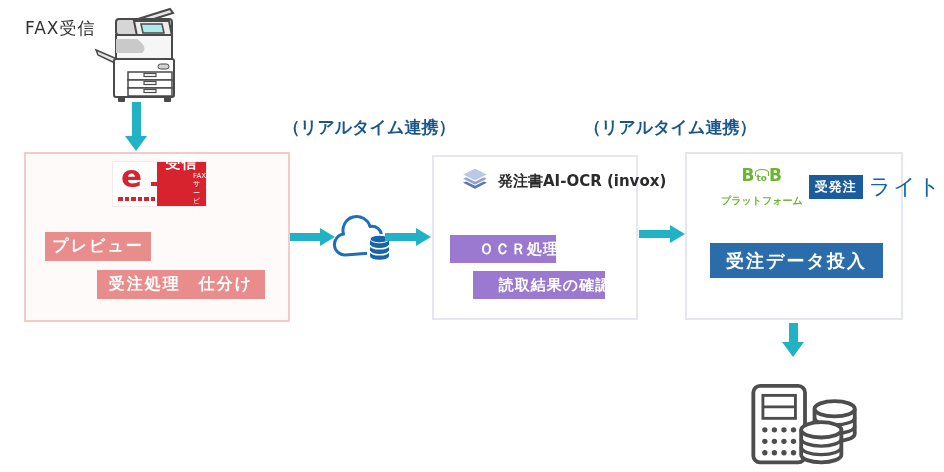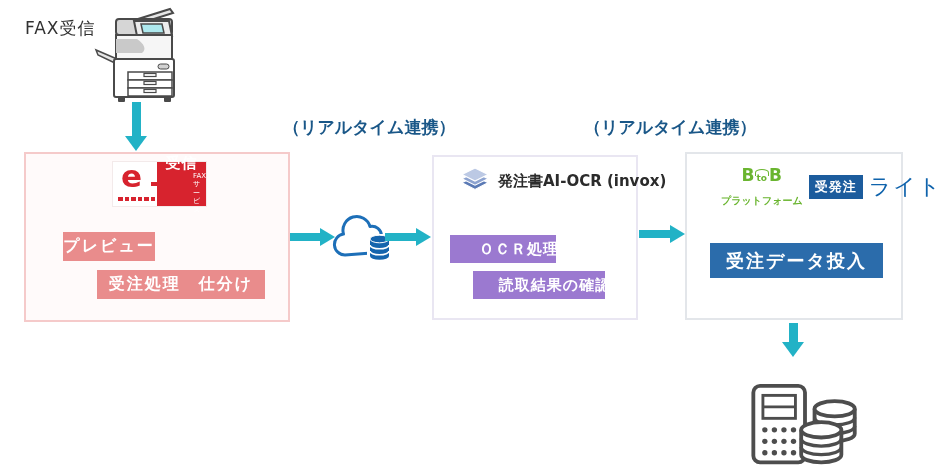--- a/index.html
+++ b/index.html
@@ -20,21 +20,21 @@
   .panel{ position:absolute; background:#fff; border:2px solid #eee; }
   .panel-efax{ left:24px; top:152px; width:266px; height:170px; border-color:#f5caca; background:#fffafa; }
   .panel-ocr { left:432px; top:155px; width:206px; height:165px; border-color:#e9e6f2; }
   .panel-btob{ left:685px; top:152px; width:218px; height:168px; border-color:#e3e6ea; }
 
   .btn{ position:absolute; display:flex; align-items:center; justify-content:center;
         color:#fff; font-weight:bold; white-space:nowrap; }
   .btn.salmon{ background:var(--salmon); font-size:16px; letter-spacing:2px; }
   .btn.purple{ background:var(--purple); font-size:15px; letter-spacing:1px;padding-left:32px; }
   .btn.blue  { background:var(--blue-btn); font-size:18px; letter-spacing:2px; }
-  #btn-preview{ left:45px;  top:232px; width:92px; height:29px;margin-left:18px; }
+  #btn-preview{ left:45px;  top:232px; width:106px; height:29px; }
   #btn-sort   { left:97px;  top:270px; width:168px; height:29px; }
   #btn-ocr    { left:450px; top:235px; width:106px; height:28px; }
   #btn-check  { left:473px; top:271px; width:132px; height:28px; }
   #btn-inject { left:710px; top:243px; width:173px; height:35px; }
 
   .fax-label{ position:absolute; left:25px; top:17px; font-size:17px; font-weight:normal;
               color:#323232; letter-spacing:1px; }
   .rt-label{ position:absolute; font-size:17px; font-weight:bold; color:var(--rt-blue);
              white-space:nowrap; }
   #rt1{ left:283px; top:116px; }

